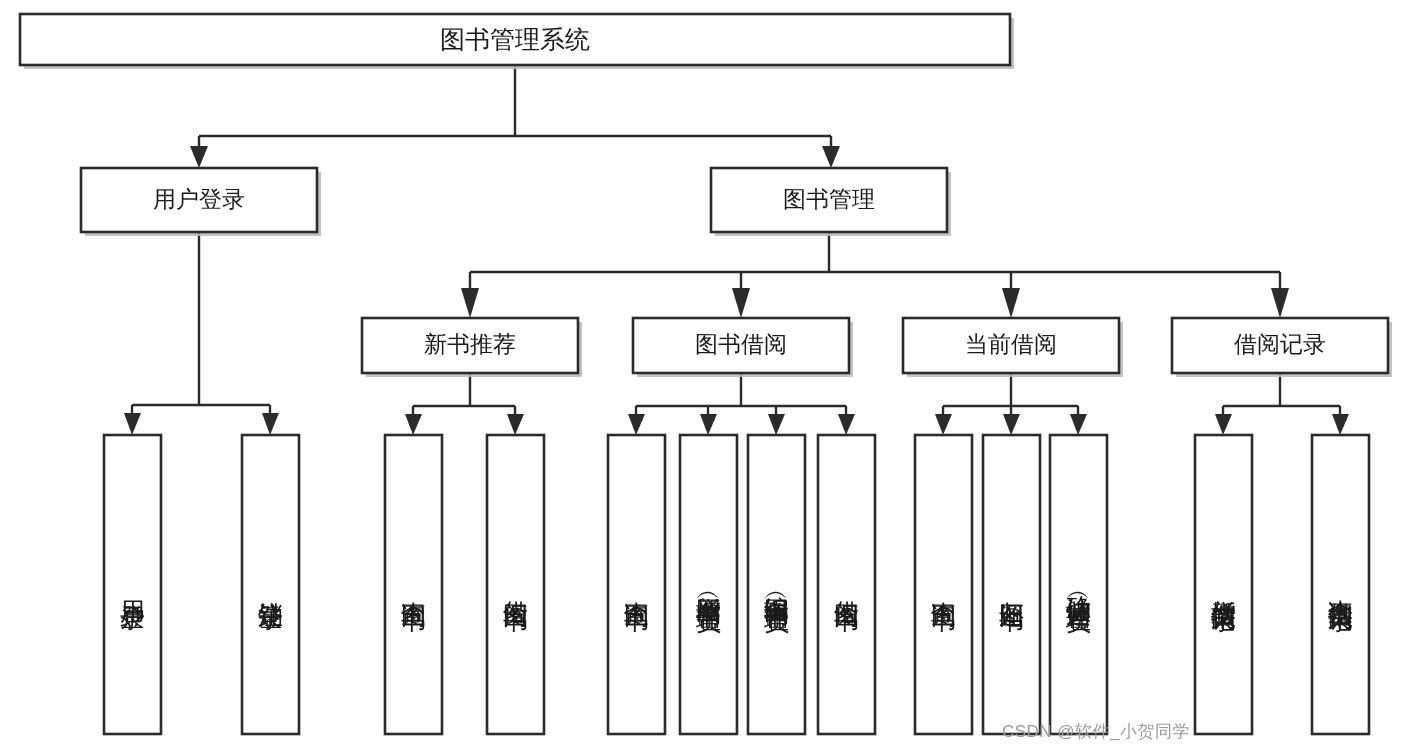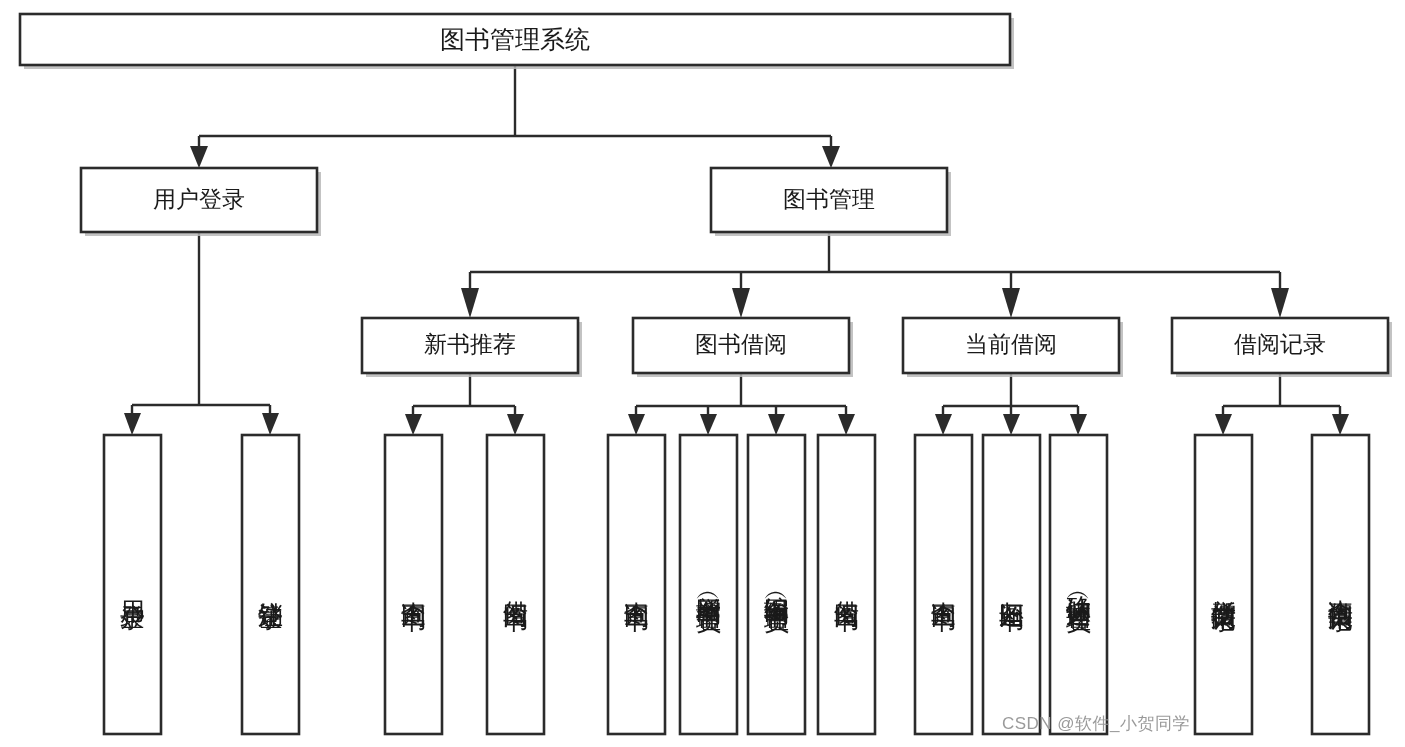--- a/index.html
+++ b/index.html
@@ -67,21 +67,21 @@
     display: flex;
     align-items: center;
     justify-content: center;
     text-align: center;
     white-space: nowrap;
     pointer-events: none;
   }
   .watermark {
     position: absolute;
     right: 6px;
-    bottom: 12px;
+    bottom: 4px;
     font-family: "Liberation Sans", "DejaVu Sans", sans-serif;
     font-size: 17px;
     color: #9a9a9a;
     white-space: nowrap;
     letter-spacing: 0.5px;
   }
 </style>
 </head>
 <body>
 

